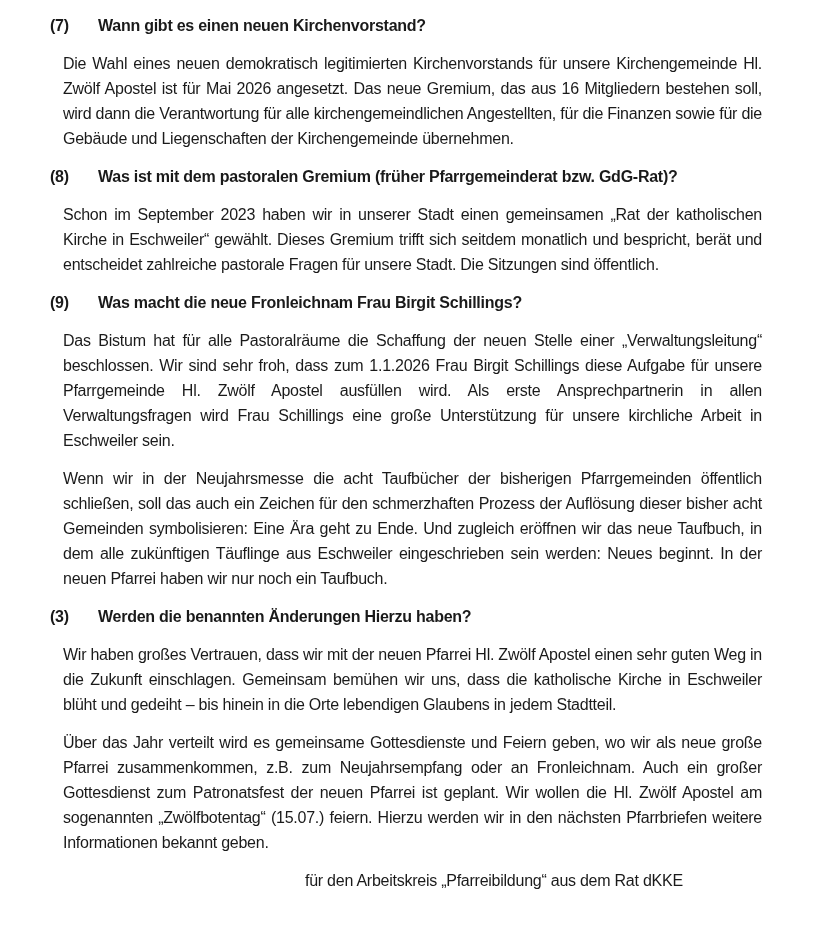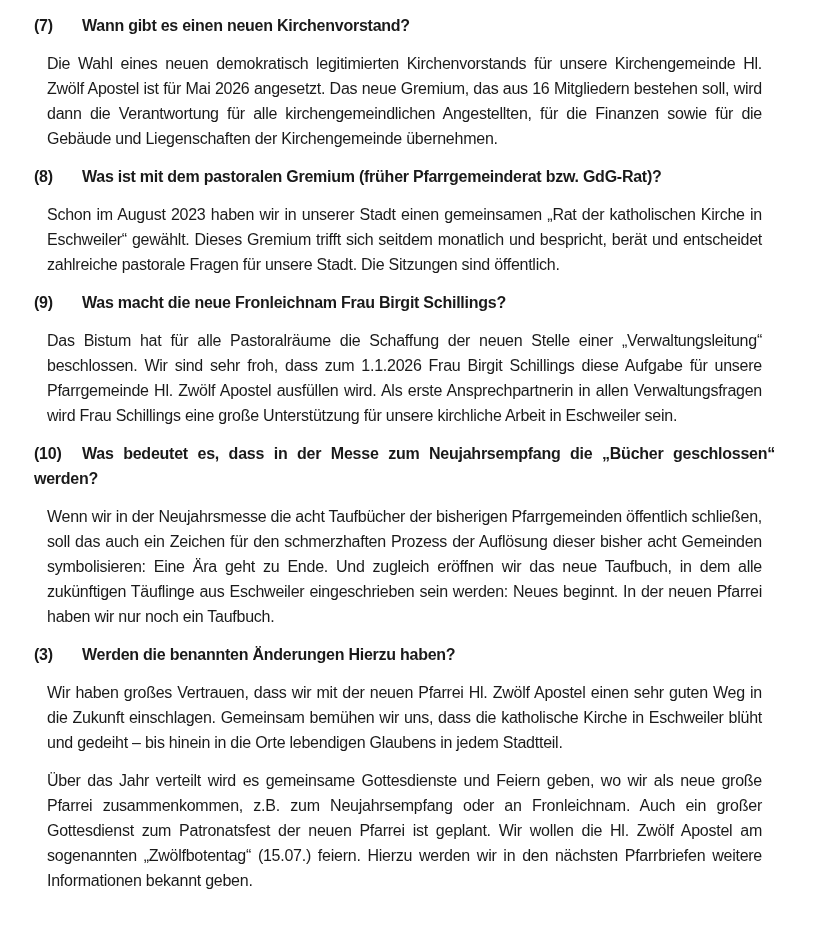--- a/index.html
+++ b/index.html
@@ -8,21 +8,21 @@
     background: #ffffff;
   }
   body {
     width: 820px;
     height: 948px;
     overflow: hidden;
     font-family: "Liberation Sans", "DejaVu Sans", sans-serif;
     color: #1a1a1a;
   }
   .doc {
-    padding: 5px 45px 0 34px;
+    padding: 5px 45px 0 50px;
     font-size: 16px;
     line-height: 25px;
     letter-spacing: -0.25px;
   }
   .qa { margin: 0; }
   .q {
     margin: 8px 0 0 0;
     font-weight: bold;
     text-align: justify;
   }
@@ -45,38 +45,38 @@
 
 <div class="doc">
 
   <section class="qa">
     <p class="q"><span class="qnum">(7)</span><span>Wann gibt es einen neuen Kirchenvorstand?</span></p>
     <p class="a">Die Wahl eines neuen demokratisch legitimierten Kirchenvorstands für unsere Kirchengemeinde Hl. Zwölf Apostel ist für Mai 2026 angesetzt. Das neue Gremium, das aus 16 Mitgliedern bestehen soll, wird dann die Verantwortung für alle kirchengemeindlichen Angestellten, für die Finanzen sowie für die Gebäude und Liegenschaften der Kirchengemeinde übernehmen.</p>
   </section>
 
   <section class="qa">
     <p class="q"><span class="qnum">(8)</span><span>Was ist mit dem pastoralen Gremium (früher Pfarrgemeinderat bzw. GdG-Rat)?</span></p>
-    <p class="a">Schon im August 2023 haben wir in unserer Stadt einen gemeinsamen „Rat der katholischen Kirche in Eschweiler“ gewählt. Dieses Gremium trifft sich seitdem monatlich und bespricht, berät und entscheidet zahlreiche pastorale Fragen für unsere Stadt. Die Sitzungen sind öffentlich.</p>
+    <p class="a">Schon im September 2023 haben wir in unserer Stadt einen gemeinsamen „Rat der katholischen Kirche in Eschweiler“ gewählt. Dieses Gremium trifft sich seitdem monatlich und bespricht, berät und entscheidet zahlreiche pastorale Fragen für unsere Stadt. Die Sitzungen sind öffentlich.</p>
   </section>
 
   <section class="qa">
     <p class="q"><span class="qnum">(9)</span><span>Was macht die neue Fronleichnam Frau Birgit Schillings?</span></p>
     <p class="a">Das Bistum hat für alle Pastoralräume die Schaffung der neuen Stelle einer „Verwaltungsleitung“ beschlossen. Wir sind sehr froh, dass zum 1.1.2026 Frau Birgit Schillings diese Aufgabe für unsere Pfarrgemeinde Hl. Zwölf Apostel ausfüllen wird. Als erste Ansprechpartnerin in allen Verwaltungsfragen wird Frau Schillings eine große Unterstützung für unsere kirchliche Arbeit in Eschweiler sein.</p>
   </section>
 
   <section class="qa">
-    <p class="q"><span class="qnum">(10)</span><span>Was bedeutet es, dass in der Messe zum Neujahrsempfang die „Bücher geschlossen“ werden?</span></p>
     <p class="a">Wenn wir in der Neujahrsmesse die acht Taufbücher der bisherigen Pfarrgemeinden öffentlich schließen, soll das auch ein Zeichen für den schmerzhaften Prozess der Auflösung dieser bisher acht Gemeinden symbolisieren: Eine Ära geht zu Ende. Und zugleich eröffnen wir das neue Taufbuch, in dem alle zukünftigen Täuflinge aus Eschweiler eingeschrieben sein werden: Neues beginnt. In der neuen Pfarrei haben wir nur noch ein Taufbuch.</p>
   </section>
 
   <section class="qa">
     <p class="q"><span class="qnum">(3)</span><span>Werden die benannten Änderungen Hierzu haben?</span></p>
     <p class="a">Wir haben großes Vertrauen, dass wir mit der neuen Pfarrei Hl. Zwölf Apostel einen sehr guten Weg in die Zukunft einschlagen. Gemeinsam bemühen wir uns, dass die katholische Kirche in Eschweiler blüht und gedeiht – bis hinein in die Orte lebendigen Glaubens in jedem Stadtteil.</p>
   </section>
 
   <section class="qa">
     <p class="a">Über das Jahr verteilt wird es gemeinsame Gottesdienste und Feiern geben, wo wir als neue große Pfarrei zusammenkommen, z.B. zum Neujahrsempfang oder an Fronleichnam. Auch ein großer Gottesdienst zum Patronatsfest der neuen Pfarrei ist geplant. Wir wollen die Hl. Zwölf Apostel am sogenannten „Zwölfbotentag“ (15.07.) feiern. Hierzu werden wir in den nächsten Pfarrbriefen weitere Informationen bekannt geben.</p>
   </section>
 
   <div class="sig">
+    <p>für den Arbeitskreis „Pfarreibildung“ aus dem Rat dKKE</p>
   </div>
 
 </div>
 
 </body></html>

